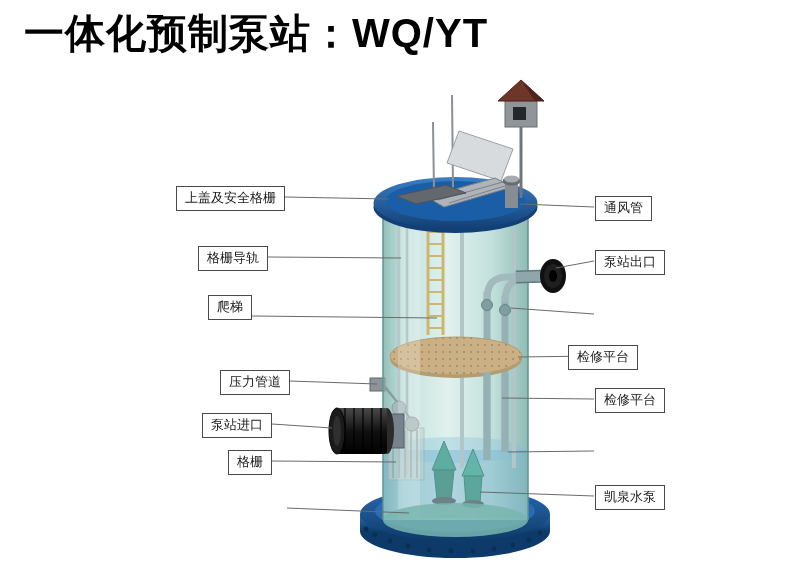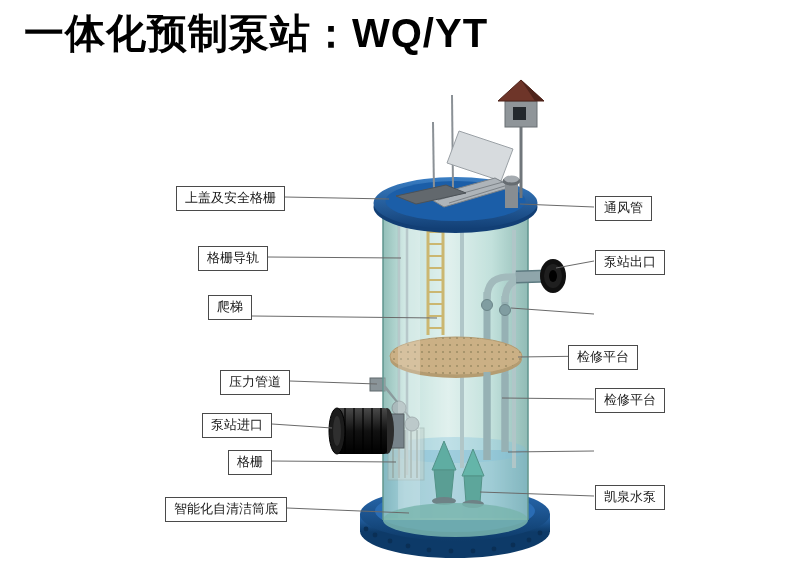--- a/index.html
+++ b/index.html
@@ -225,21 +225,20 @@
       <line x1="480" y1="492" x2="594" y2="496"></line>
     </g>
   </svg>
 
   <div class="label" style="right:515px;top:186px">上盖及安全格栅</div>
   <div class="label" style="right:532px;top:246px">格栅导轨</div>
   <div class="label" style="right:548px;top:295px">爬梯</div>
   <div class="label" style="right:510px;top:370px">压力管道</div>
   <div class="label" style="right:528px;top:413px">泵站进口</div>
   <div class="label" style="right:528px;top:450px">格栅</div>
-  <div class="label" style="right:513px;top:497px">智能化自清洁筒底</div>
 
   <div class="label" style="left:595px;top:196px">通风管</div>
   <div class="label" style="left:595px;top:250px">泵站出口</div>
   <div class="label" style="left:568px;top:345px">检修平台</div>
   <div class="label" style="left:595px;top:388px">检修平台</div>
   <div class="label" style="left:595px;top:485px">凯泉水泵</div>
 
 </div>
 
 </body></html>

